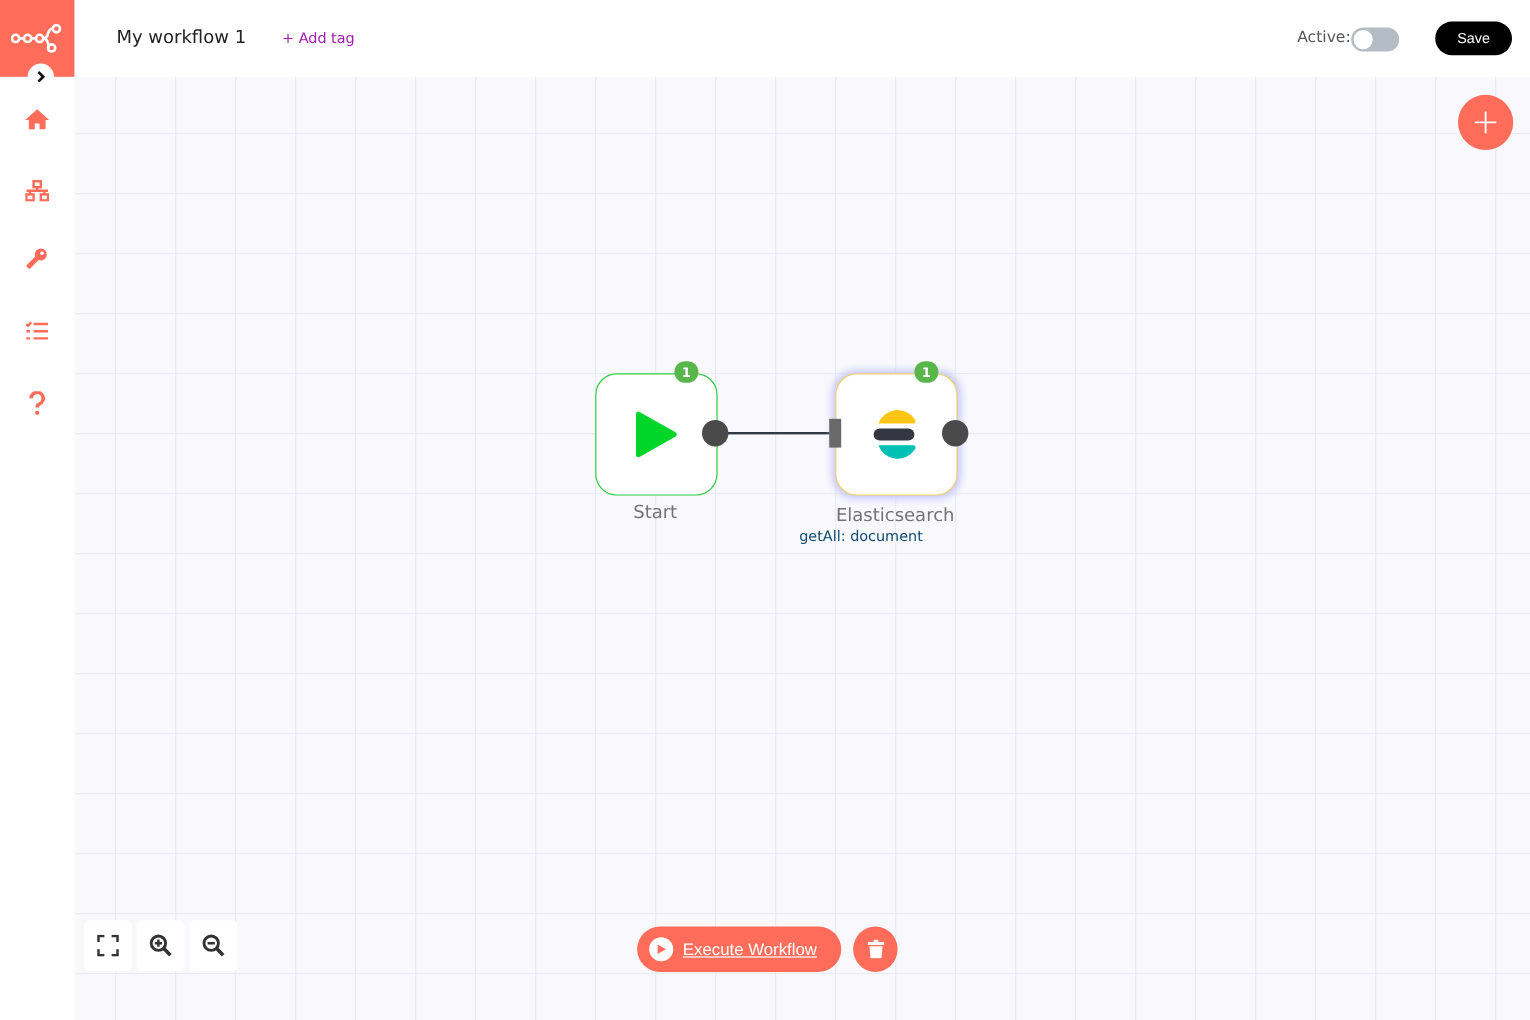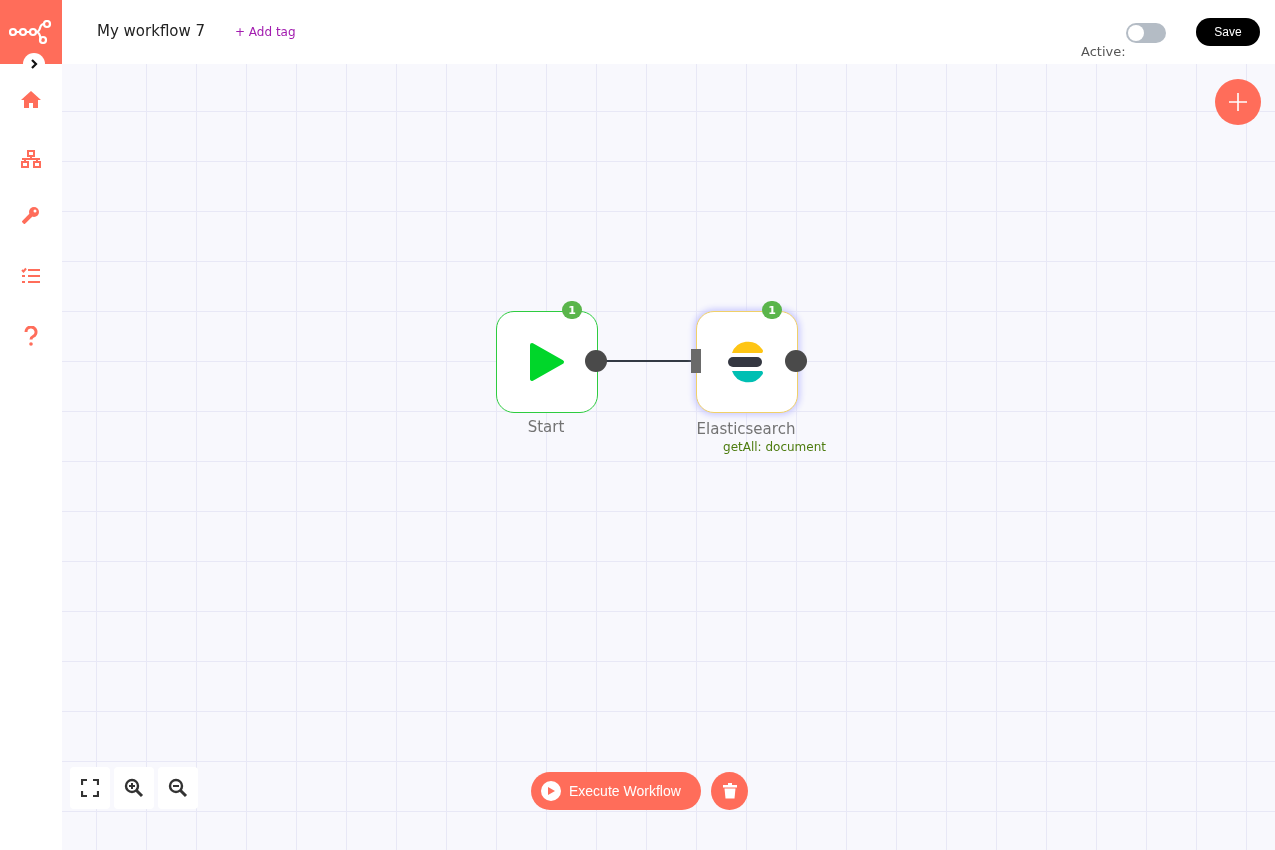--- a/index.html
+++ b/index.html
@@ -5,39 +5,39 @@
   * { box-sizing: border-box; margin: 0; padding: 0; }
   html, body { width: 1275px; height: 850px; overflow: hidden; background: #fff;
     font-family: "DejaVu Sans", "Liberation Sans", sans-serif; }
   .sidebar { position: absolute; left: 0; top: 0; width: 62px; height: 850px; background: #fff; z-index: 5; }
   .logo { position: absolute; left: 0; top: 0; width: 62px; height: 64px; background: #ff6d5a; display: flex; align-items: center; justify-content: center; }
   .expand { position: absolute; left: 23px; top: 53px; width: 22px; height: 22px; border-radius: 50%; background: #fff; display: flex; align-items: center; justify-content: center; z-index: 6; }
   .nav-item { position: absolute; left: 17px; width: 28px; height: 28px; display: flex; align-items: center; justify-content: center; cursor: pointer; }
   .header { position: absolute; left: 62px; top: 0; right: 0; height: 64px; background: #fff; z-index: 4; }
   .wf-name { position: absolute; left: 35px; top: 22px; font-size: 15px; color: #222; }
   .add-tag { position: absolute; left: 173px; top: 25px; font-size: 12px; color: #a21caf; cursor: pointer; }
-  .active-label { position: absolute; left: 1019px; top: 24px; font-size: 13px; color: #555; margin-top: 20px; }
+  .active-label { position: absolute; left: 1019px; top: 24px; font-size: 13px; color: #555; }
   .toggle { position: absolute; left: 1064px; top: 23px; width: 40px; height: 20px; border-radius: 10px; background: #b4bcc5; cursor: pointer; }
   .toggle .knob { position: absolute; left: 2px; top: 2px; width: 16px; height: 16px; border-radius: 50%; background: #fff; }
   .save-btn { position: absolute; left: 1134px; top: 18px; width: 64px; height: 28px; border-radius: 14px; background: #000000; color: #fff; font-size: 12px; border: none; display: flex; align-items: center; justify-content: center; cursor: pointer; }
   .canvas { position: absolute; left: 62px; top: 64px; right: 0; bottom: 0; background-color: #f8f8fd;
     background-image: linear-gradient(to right, #e8e8f6 1px, transparent 1px), linear-gradient(to bottom, #e8e8f6 1px, transparent 1px);
     background-size: 50px 50px; background-position: 34px 47px; }
   .fab { position: absolute; left: 1215px; top: 79px; width: 46px; height: 46px; border-radius: 50%; background: #ff6d5a; display: flex; align-items: center; justify-content: center; cursor: pointer; z-index: 3; }
   .node { position: absolute; width: 102px; height: 102px; border-radius: 18px; background: #fff; cursor: pointer; display: flex; align-items: center; justify-content: center; }
   .node.start { left: 496px; top: 311px; border: 1.5px solid #2ecc40; }
   .node.es { left: 696px; top: 311px; border: 1.5px solid #f0d068; box-shadow: 0 0 6px 2px #c8c8ff; }
   .badge { position: absolute; width: 20px; height: 18px; border-radius: 9px; background: #5ab54b; color: #fff; font-size: 11px; font-weight: bold; display: flex; align-items: center; justify-content: center; }
   .node-label { position: absolute; font-size: 15px; color: #737373; text-align: center; width: 160px; }
-  .node-sub { position: absolute; font-size: 12px; color: #4d7c0f; text-align: right; width: 160px; }
+  .node-sub { position: absolute; font-size: 12px; color: #0c4a6e; text-align: left; width: 160px; }
   .out-dot { position: absolute; width: 22px; height: 22px; border-radius: 50%; background: #4a4a4a; cursor: crosshair; }
   .in-rect { position: absolute; width: 10px; height: 24px; background: #6a6a6a; }
   .conn { position: absolute; left: 606px; top: 360px; width: 86px; height: 2px; background: #333a44; }
   .zoom-btn { position: absolute; top: 767px; width: 40px; height: 42px; background: #fff; border-radius: 4px; display: flex; align-items: center; justify-content: center; cursor: pointer; }
-  .exec-btn { position: absolute; left: 531px; top: 772px; width: 170px; height: 38px; border-radius: 19px; background: #ff6d5a; color: #fff; border: none; font-size: 14px; display: flex; align-items: center; padding-left: 10px; cursor: pointer; }
+  .exec-btn { position: absolute; left: 531px; top: 772px; width: 170px; height: 38px; border-radius: 19px; background: #ff6d5a; color: #fff; border: none; font-size: 14px; display: flex; align-items: center; padding-left: 10px; cursor: pointer; text-decoration: underline; }
   .exec-btn .ic { width: 20px; height: 20px; border-radius: 50%; background: #fff; display: flex; align-items: center; justify-content: center; margin-right: 8px; }
   .trash-btn { position: absolute; left: 711px; top: 772px; width: 37px; height: 38px; border-radius: 50%; background: #ff6d5a; display: flex; align-items: center; justify-content: center; cursor: pointer; border: none; }
 </style>
 </head>
 <body>
 
 <div class="sidebar">
   <div class="logo">
     <svg width="44" height="24" viewBox="0 0 44 24">
       <g fill="none" stroke="#fff" stroke-width="2.2">
@@ -86,21 +86,21 @@
   </div>
   <div class="nav-item" style="top:322px">
     <svg width="14" height="20" viewBox="0 0 14 20">
         <path d="M2 6a5 5 0 1 1 7 4.5c-1.5.7-2 1.5-2 3" stroke="#ff6d5a" stroke-width="3" fill="none"></path>
         <circle cx="7" cy="18" r="1.8" fill="#ff6d5a"></circle>
       </svg>
   </div>
 </div>
 
 <div class="header">
-  <span class="wf-name">My workflow 7</span>
+  <span class="wf-name">My workflow 1</span>
   <span class="add-tag">+ Add tag</span>
   <span class="active-label">Active:</span>
   <div class="toggle">
       <div class="knob"></div>
     </div>
   <button class="save-btn">Save</button>
 </div>
 
 <div class="canvas"></div>
 

